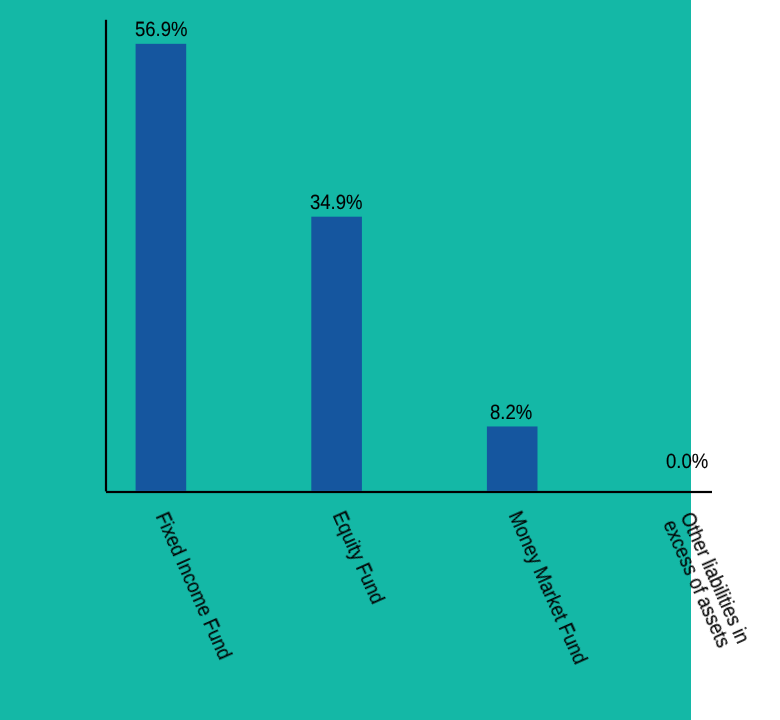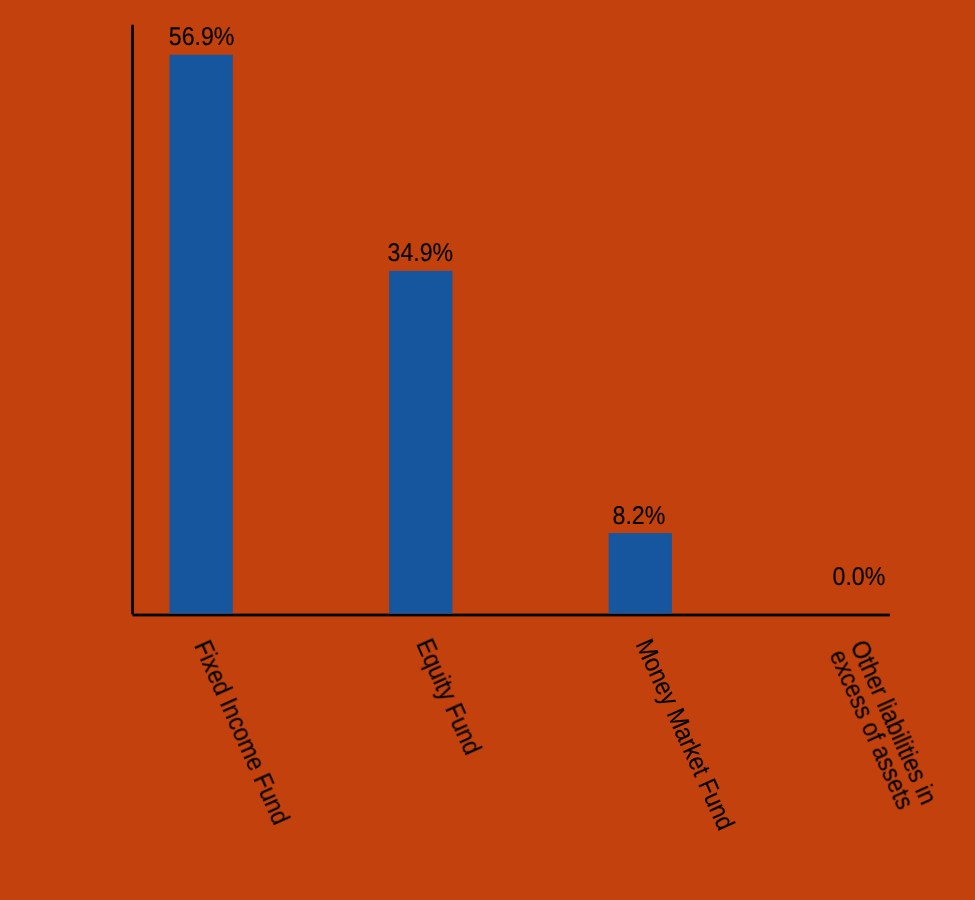--- a/index.html
+++ b/index.html
@@ -1,18 +1,18 @@
 <!DOCTYPE html>
 <html><head>
 <meta charset="utf-8">
 <style>
   html,body{margin:0;padding:0;}
   body{width:780px;height:720px;background:#ffffff;
        font-family:"Liberation Sans",sans-serif;overflow:hidden;}
-  #chart{position:relative;width:780px;height:720px;background:#c2410c;}
+  #chart{position:relative;width:691px;height:720px;background:#14b8a6;}
   #plot{position:absolute;left:0;top:0;width:780px;height:720px;}
   .vlabel{position:absolute;backface-visibility:hidden;color:#000000;
           -webkit-text-stroke:0.13px #000000;
           font-size:20.6px;line-height:20.6px;white-space:nowrap;
           transform-origin:left top;transform:scaleX(0.90);
           -webkit-font-smoothing:antialiased;text-rendering:geometricPrecision;}
   .xlabel{position:absolute;backface-visibility:hidden;color:#000000;
           -webkit-text-stroke:0.13px #000000;
           font-size:20.6px;line-height:18.5px;white-space:nowrap;
           transform-origin:left top;

